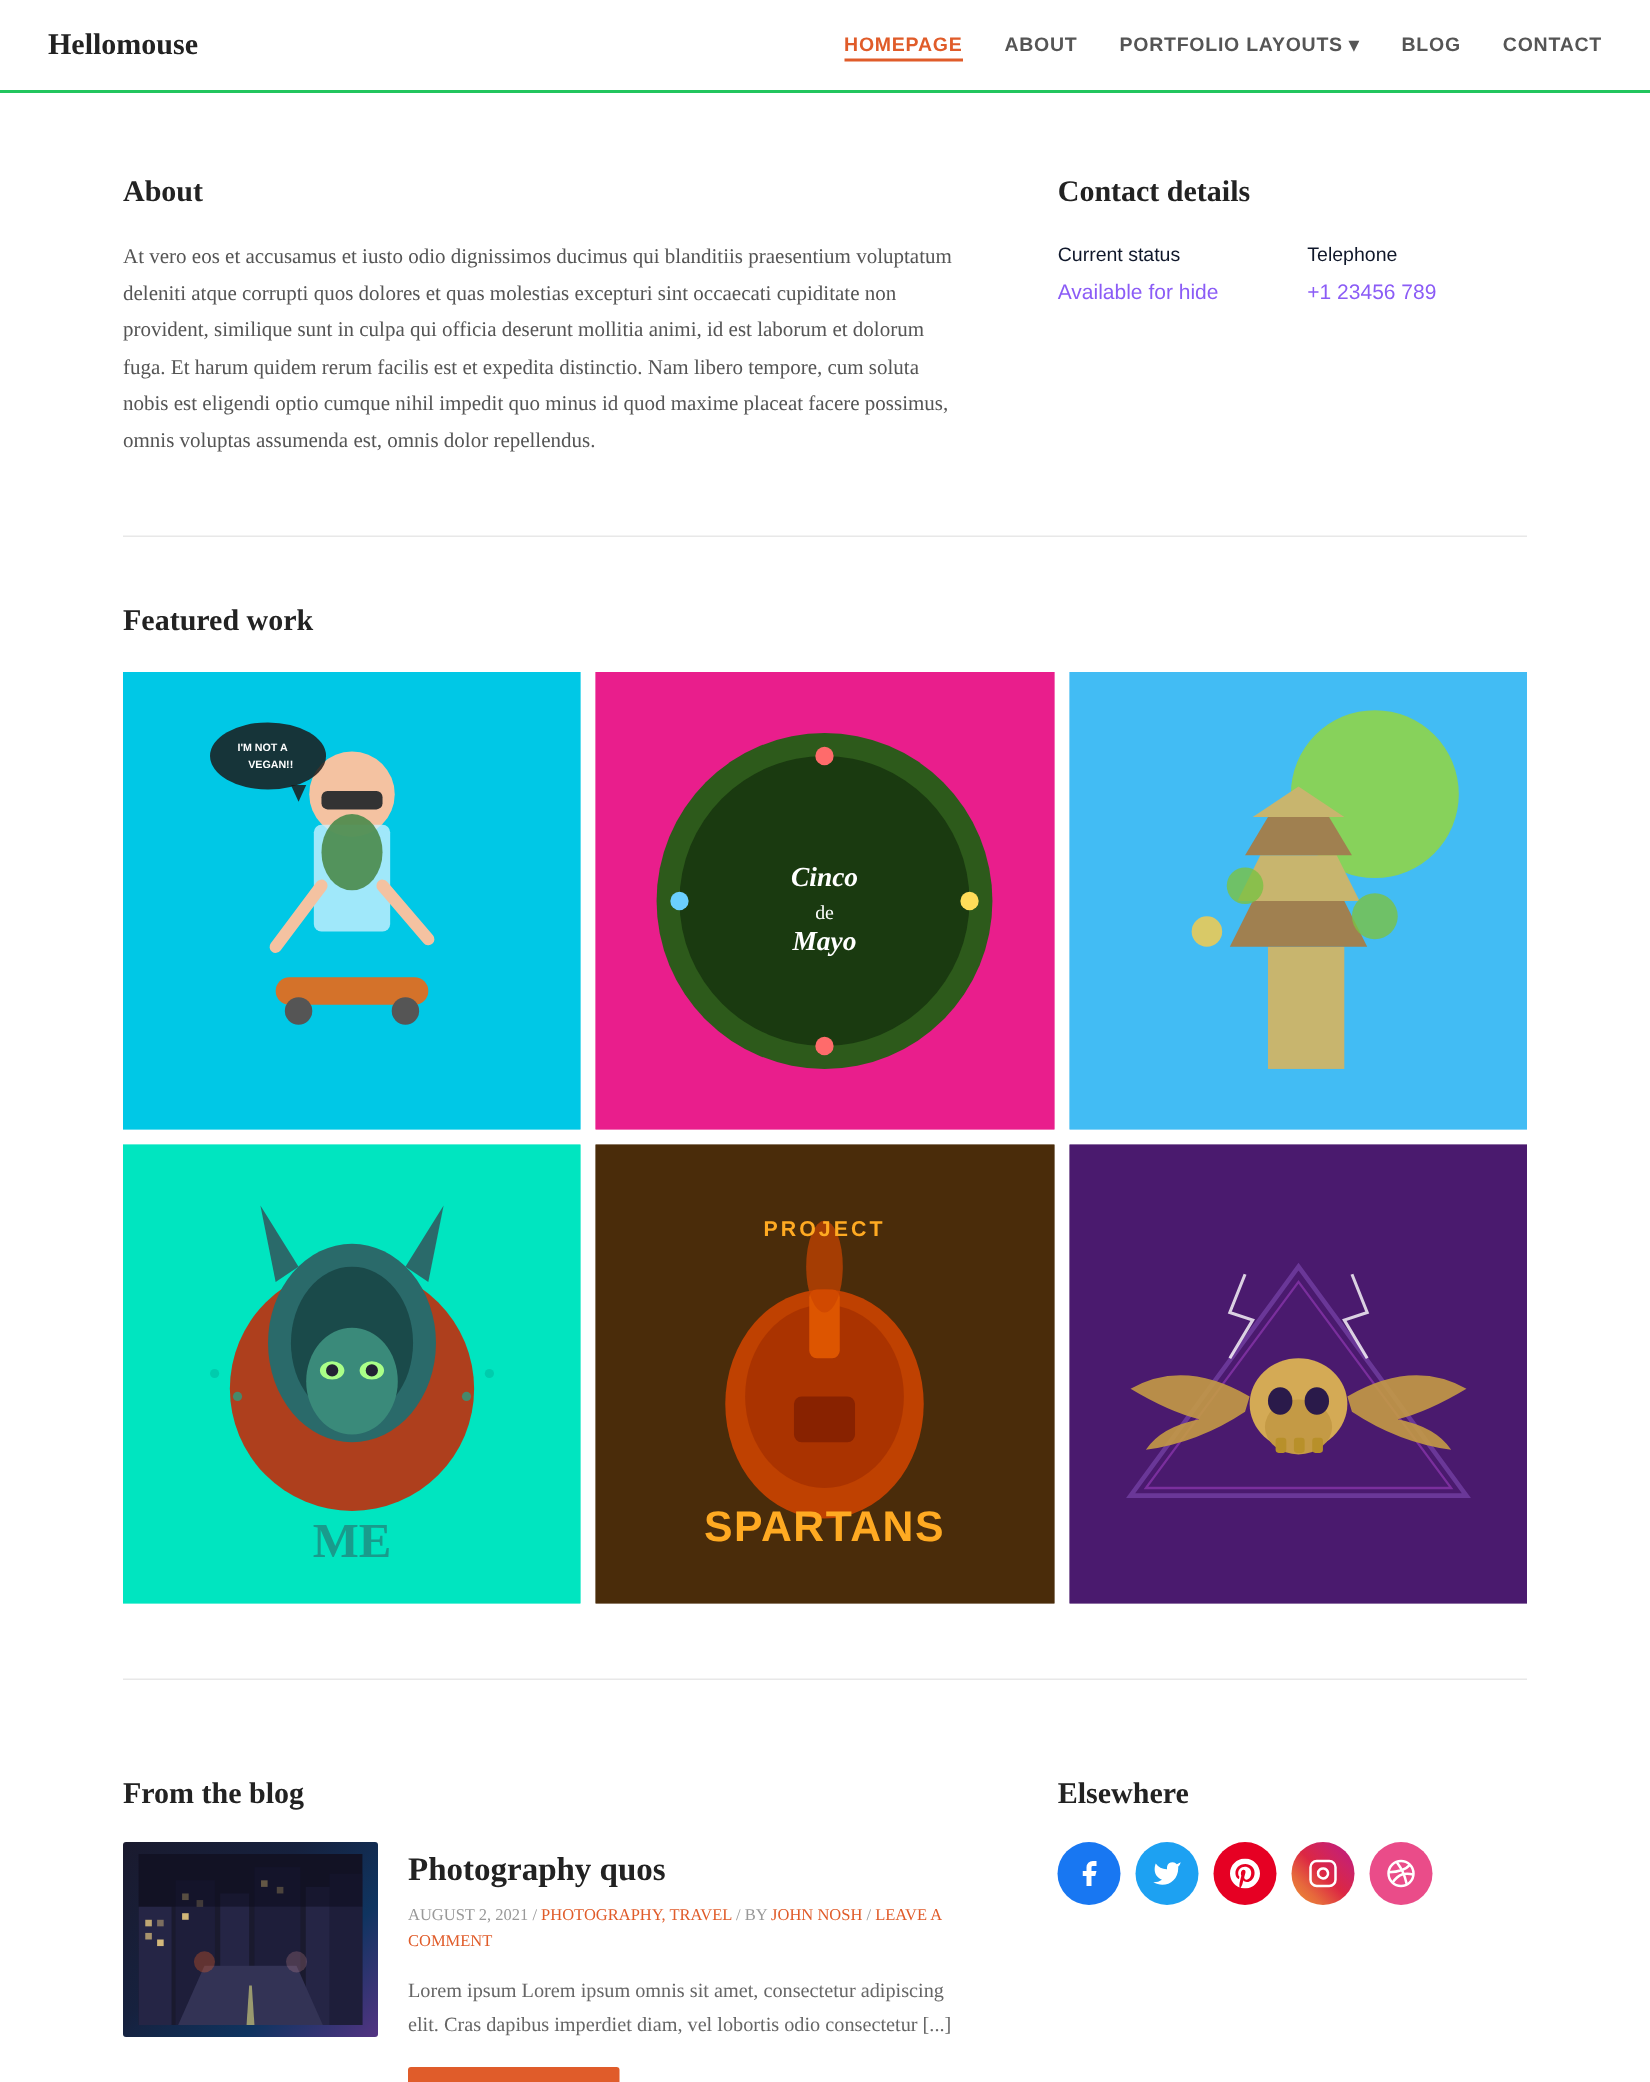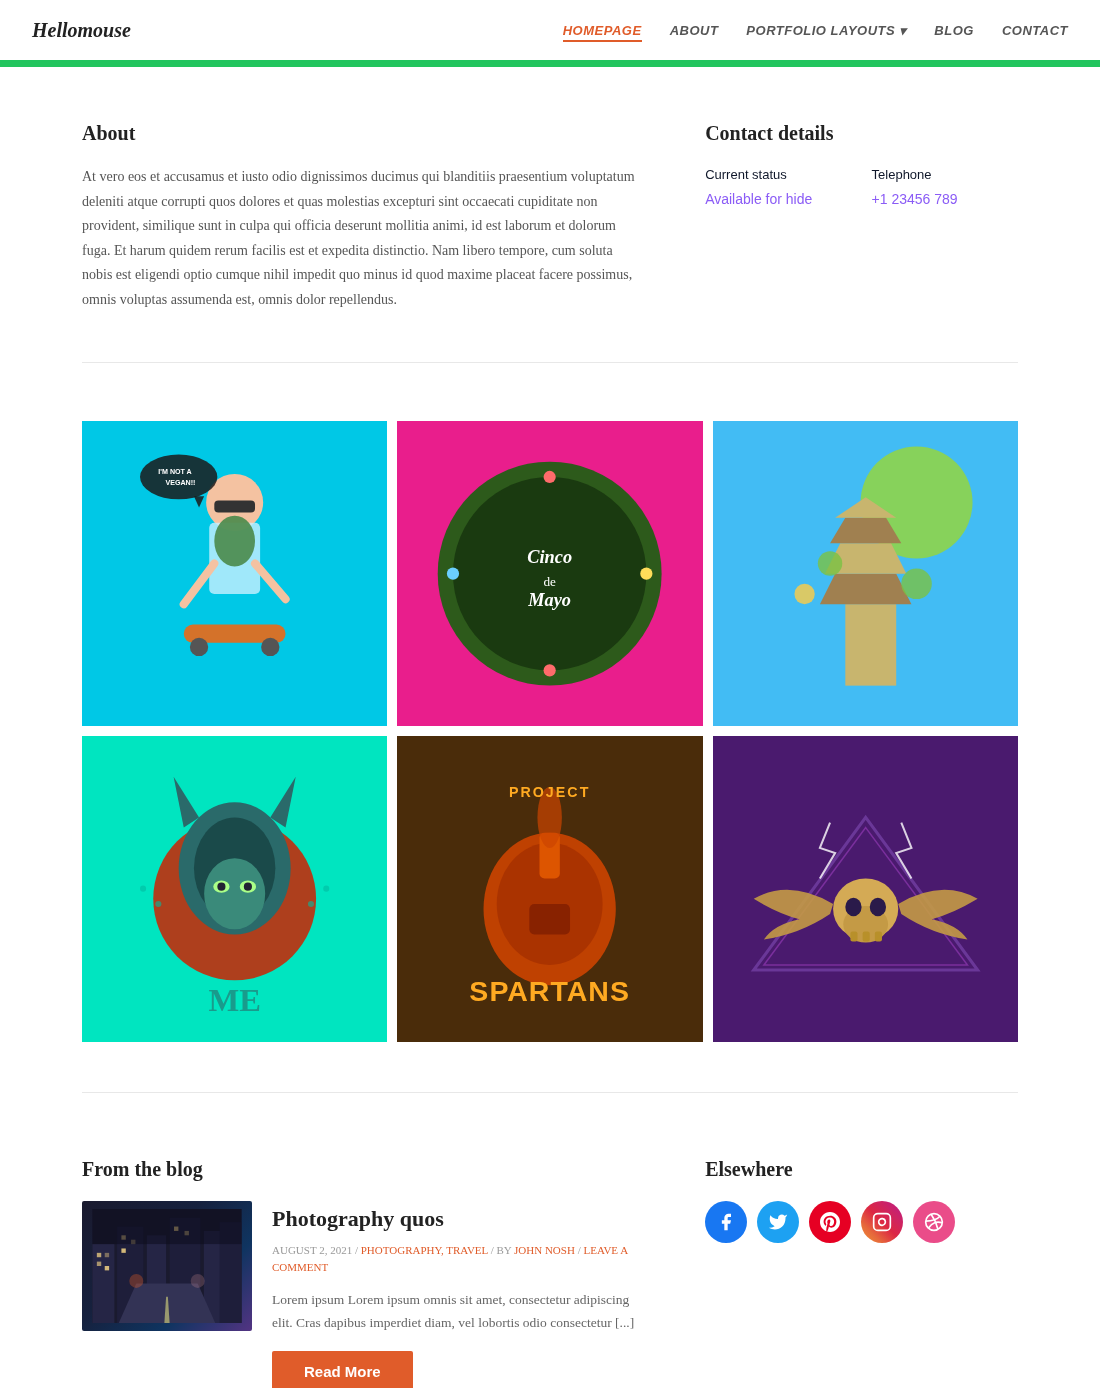--- a/index.html
+++ b/index.html
@@ -4,22 +4,21 @@
   <style>
     * { box-sizing: border-box; margin: 0; padding: 0; }
     body { font-family: Georgia, 'Times New Roman', serif; color: #333; background: #fff; font-size: 15px; line-height: 1.6; }
 
     
     nav {
       display: flex;
       align-items: center;
       justify-content: space-between;
       padding: 14px 32px;
-      border-bottom: 7px solid #22c55e;
-      font-style: italic;
+      border-bottom: 2px solid #22c55e;
     }
     .nav-logo {
       font-size: 20px;
       font-weight: 700;
       color: #222;
       font-family: Georgia, serif;
     }
     .nav-links {
       display: flex;
       gap: 28px;
@@ -238,20 +237,21 @@
           <div class="contact-label">Telephone</div>
           <div class="contact-value">+1 23456 789</div>
         </div>
       </div>
     </div>
   </div>
 
   <hr class="divider">
 
   <div class="featured-section">
+    <h2 class="section-title">Featured work</h2>
     <div class="featured-grid">
 
       <div class="portfolio-item port-1">
         <svg viewBox="0 0 300 300" xmlns="http://www.w3.org/2000/svg" style="width:100%;height:100%;background:#00c8e6">
 
           <ellipse cx="150" cy="80" rx="28" ry="28" fill="#f4c2a1"></ellipse>
           <rect x="125" y="100" width="50" height="70" rx="5" fill="#c8f0ff" opacity="0.8"></rect>
 
           <ellipse cx="150" cy="118" rx="20" ry="25" fill="#4a8a4a" opacity="0.9"></ellipse>
 

